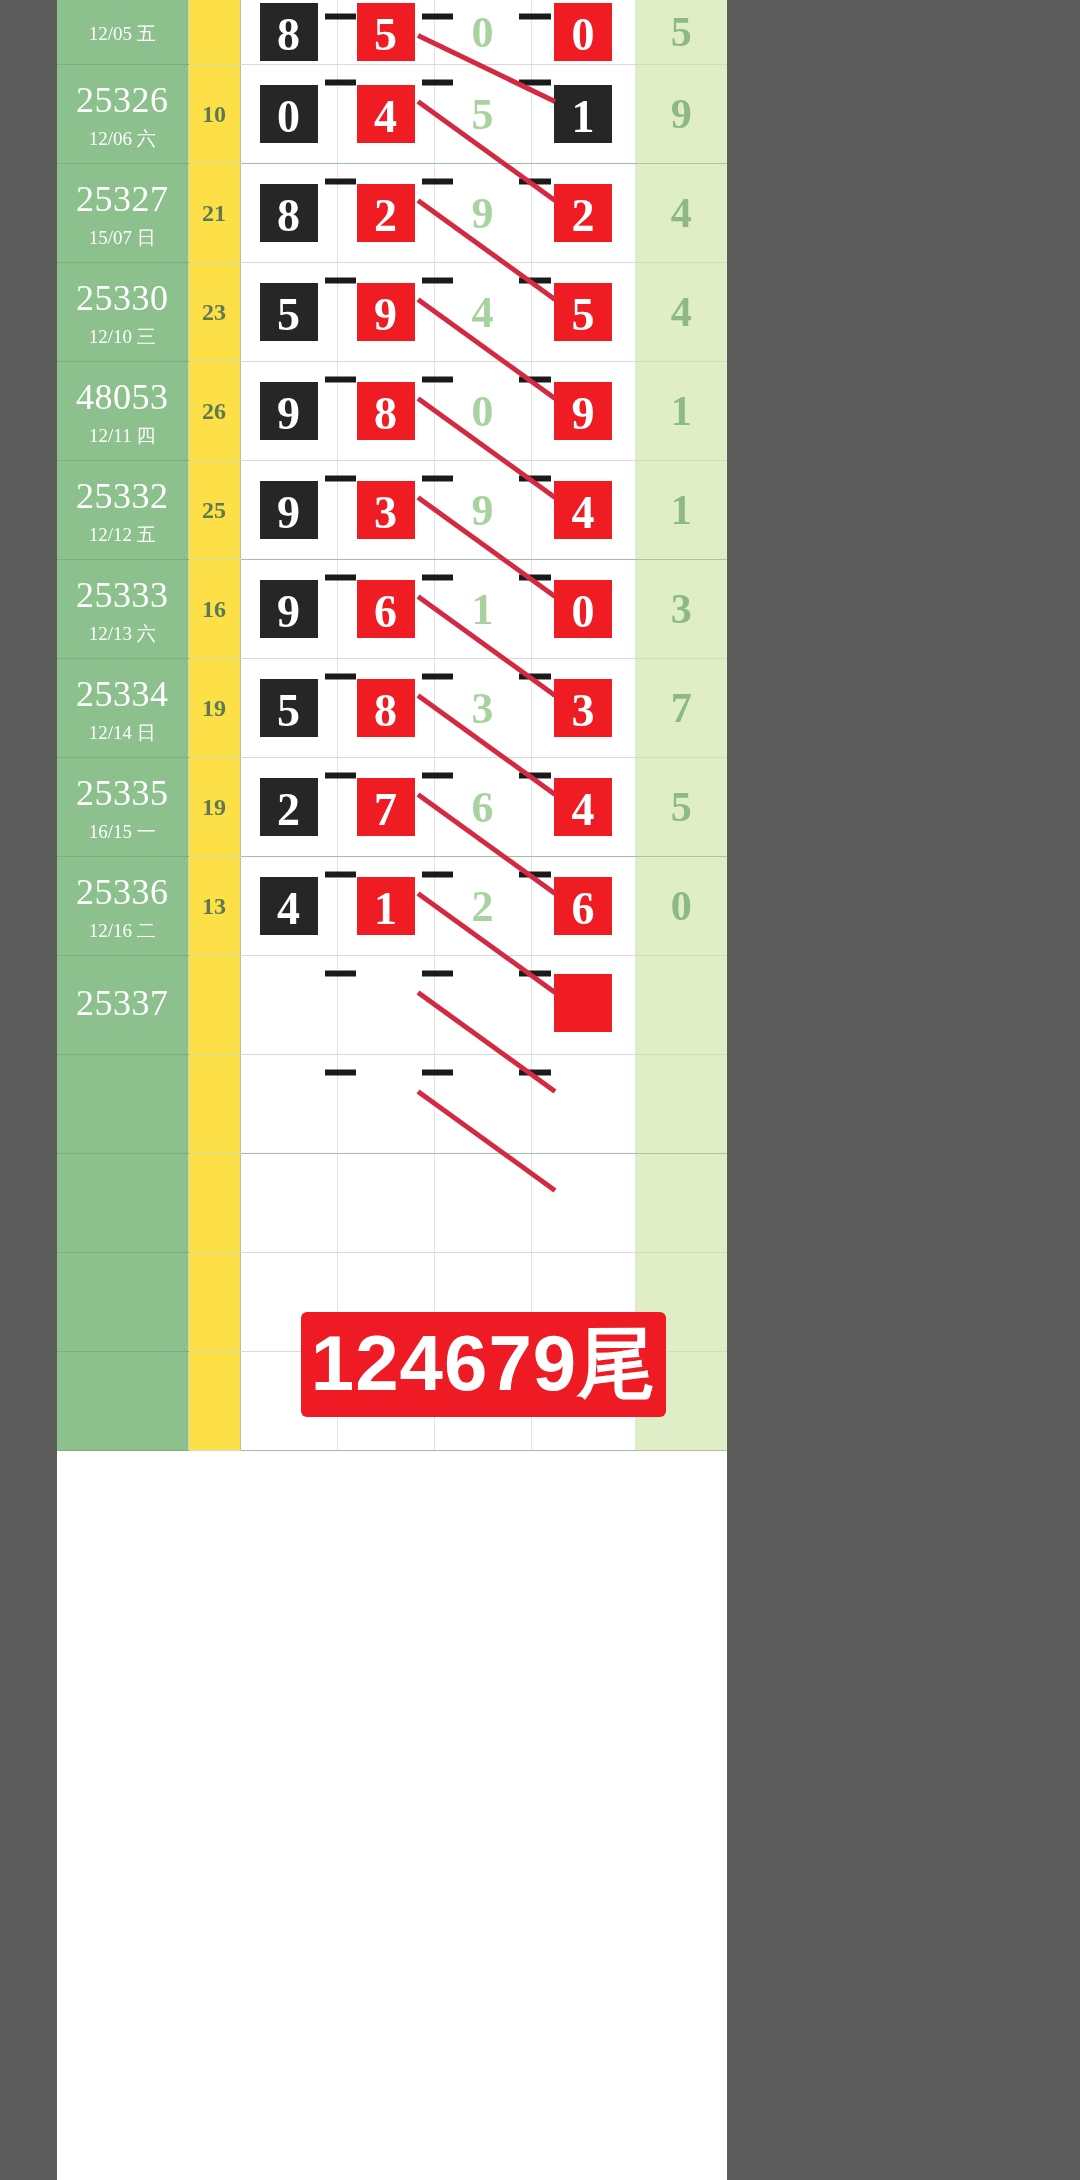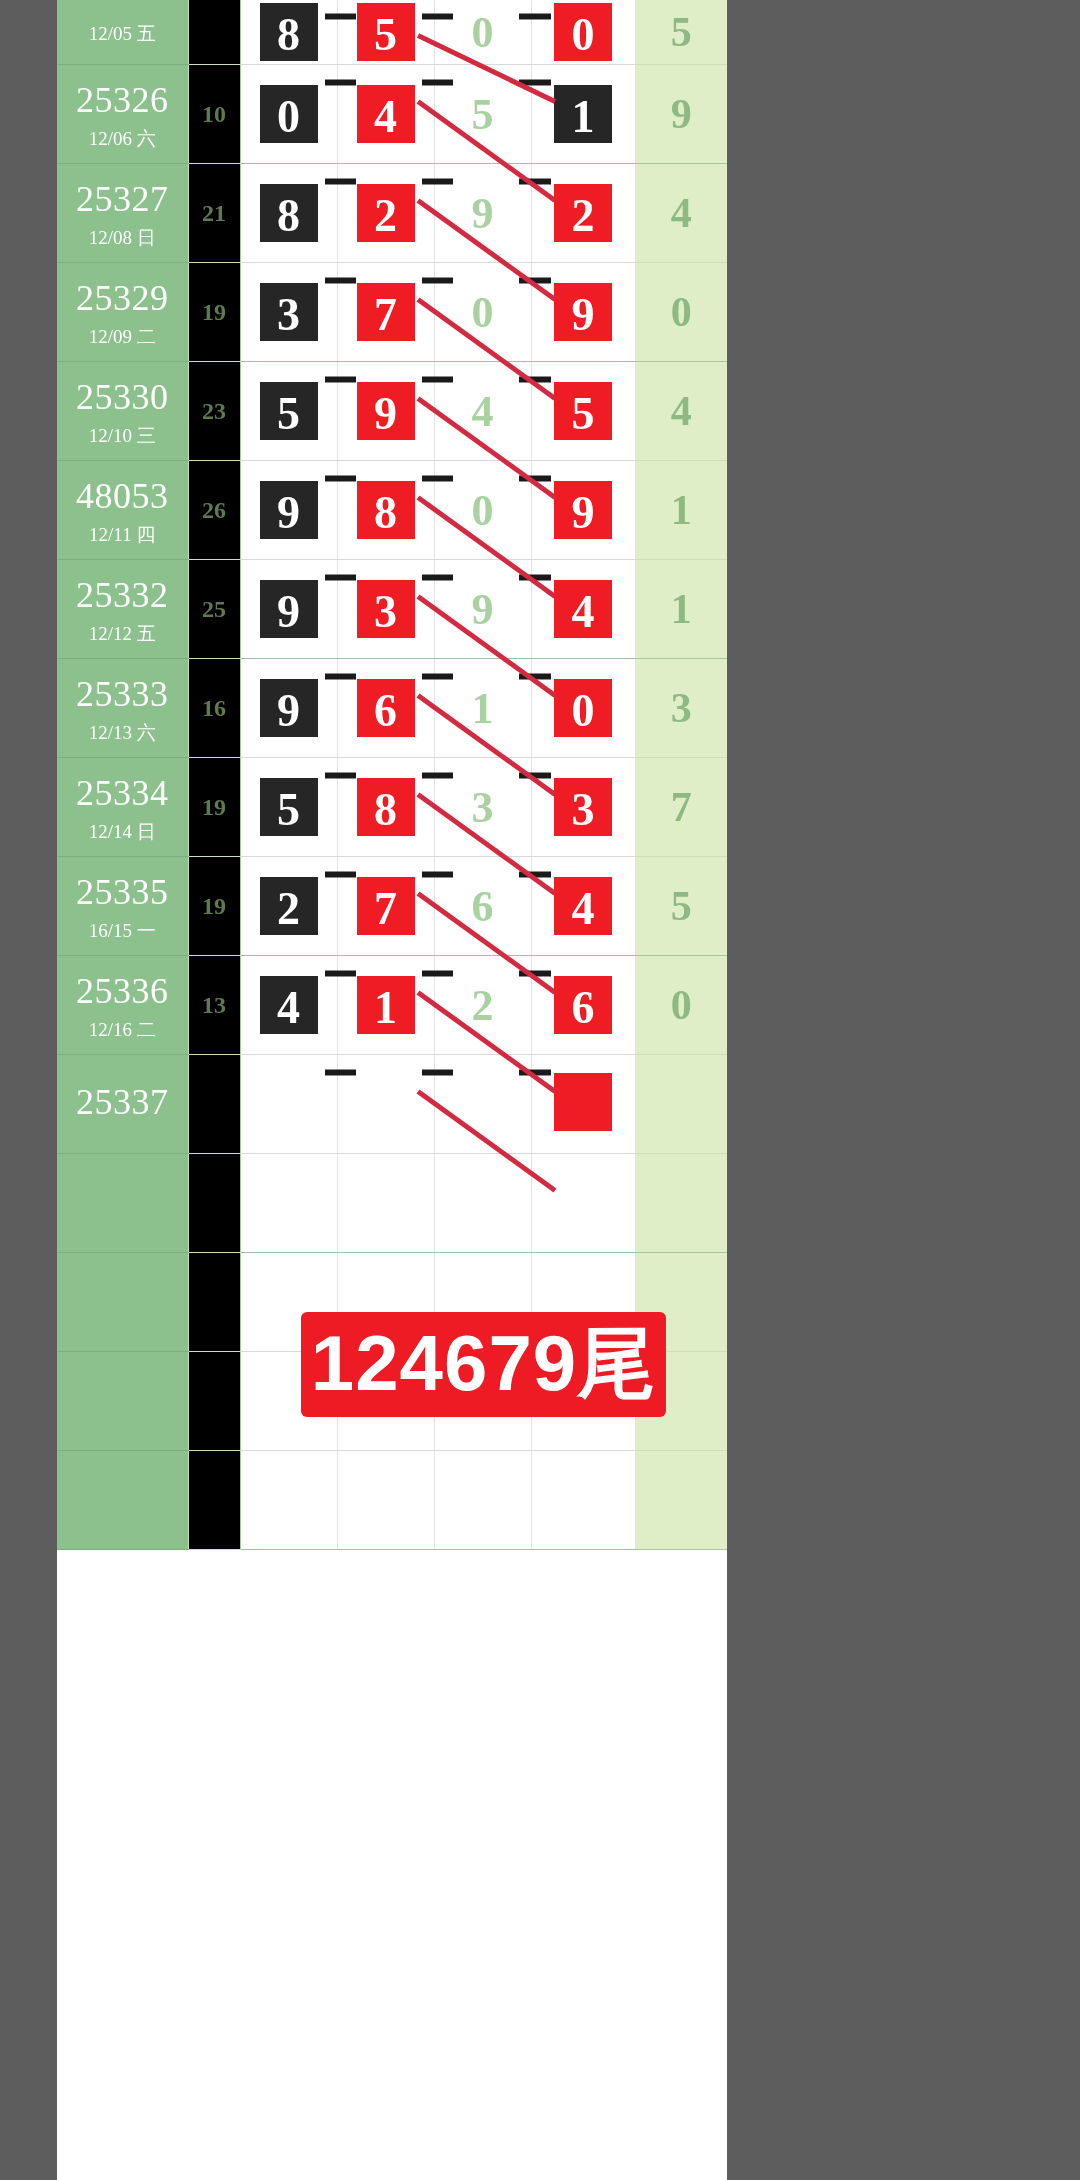--- a/index.html
+++ b/index.html
@@ -35,21 +35,21 @@
     background:#8cc08c;color:#ffffff;
     border-bottom:1px solid #7ab07a;
     border-right:1px solid #c9dcc2;
     line-height:1.25;
   }
   td.issue .no{font-size:36px;letter-spacing:.5px;display:block;}
   td.issue .dt{font-size:19px;display:block;margin-top:4px;}
 
   
   td.sum{
-    background:#000000;color:#5f7a50;
+    background:#fde047;color:#5f7a50;
     font-size:24px;font-weight:bold;
     border-bottom:1px solid #cfe0b5;
     border-right:1px solid #a9c79b;
   }
 
   
   td.dig{
     background:#ffffff;
     border-bottom:1px solid #d9d9d9;
     border-right:1px solid #e3e3e3;
@@ -132,40 +132,28 @@
           <td class="sum">10</td>
           <td class="dig alt"><span class="box black">0</span></td>
           <td class="dig alt"><span class="box red">4</span></td>
           <td class="dig alt"><span class="plain">5</span></td>
           <td class="dig alt"><span class="box black">1</span></td>
           <td class="tail alt">9</td>
         </tr>
         <tr>
           <td class="issue">
             <span class="no">25327</span>
-            <span class="dt">12/08 日</span>
+            <span class="dt">15/07 日</span>
           </td>
           <td class="sum">21</td>
           <td class="dig"><span class="box black">8</span></td>
           <td class="dig"><span class="box red">2</span></td>
           <td class="dig"><span class="plain">9</span></td>
           <td class="dig"><span class="box red">2</span></td>
           <td class="tail">4</td>
-        </tr>
-        <tr>
-          <td class="issue">
-            <span class="no">25329</span>
-            <span class="dt">12/09 二</span>
-          </td>
-          <td class="sum">19</td>
-          <td class="dig alt"><span class="box black">3</span></td>
-          <td class="dig alt"><span class="box red">7</span></td>
-          <td class="dig alt"><span class="plain">0</span></td>
-          <td class="dig alt"><span class="box red">9</span></td>
-          <td class="tail alt">0</td>
         </tr>
         <tr>
           <td class="issue">
             <span class="no">25330</span>
             <span class="dt">12/10 三</span>
           </td>
           <td class="sum">23</td>
           <td class="dig"><span class="box black">5</span></td>
           <td class="dig"><span class="box red">9</span></td>
           <td class="dig"><span class="plain">4</span></td>

